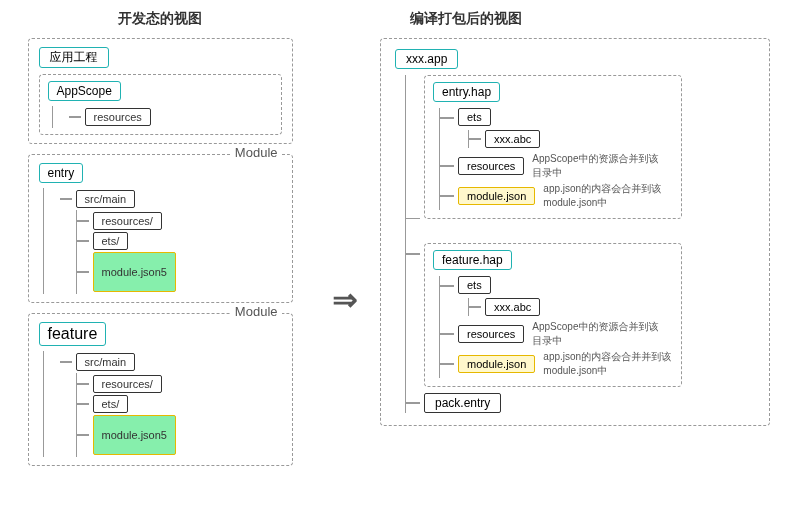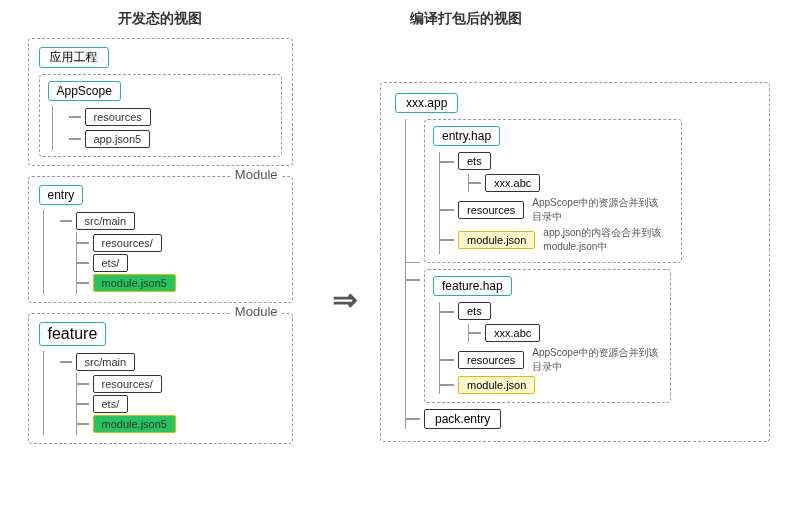--- a/index.html
+++ b/index.html
@@ -23,21 +23,20 @@
       flex-shrink: 0;
       display: flex;
       flex-direction: column;
       align-items: center;
     }
     .right-panel {
       flex: 1;
       display: flex;
       flex-direction: column;
       align-items: flex-start;
-      gap: 44px;
     }
     .section-title {
       font-size: 14px;
       font-weight: bold;
       color: #333;
       margin-bottom: 10px;
       text-align: center;
     }
     .right-title {
       margin-left: 30px;
@@ -64,24 +63,24 @@
       border: 1.5px solid #333;
       border-radius: 2px;
       padding: 2px 8px;
       font-size: 11px;
       color: #333;
       background: #fff;
     }
     .box-item-yellow {
       border: 1.5px solid #e6b800;
       border-radius: 2px;
-      padding: 2px 8px;
+      padding: 13px 8px;
       font-size: 11px;
       color: #333;
-      background: #22c55e;
+      background: #86efac;
       text-align: right;
     }
     
     .arrow-container {
       display: flex;
       align-items: center;
       justify-content: center;
       width: 50px;
       padding-top: 80px;
       flex-shrink: 0;
@@ -103,24 +102,20 @@
     <div class="section-title">开发态的视图</div>
 
     <div style="border:1.5px dashed #999; border-radius:4px; padding:8px 10px; width:265px; margin-bottom:10px;">
       <div style="border:1.5px solid #20b2b2; border-radius:3px; display:inline-block; padding:1px 10px; font-size:12px; margin-bottom:6px;">应用工程</div>
       <div style="border:1.5px dashed #999; border-radius:4px; padding:6px 8px; background:#fff;">
         <div style="border:1.5px solid #20b2b2; border-radius:3px; display:inline-block; padding:2px 8px; font-size:12px; margin-bottom:5px;">AppScope</div>
         <div class="tree-branch" style="margin-left:4px;">
           <div class="tree-item">
             <div class="tree-connector"></div>
             <div class="box-item">resources</div>
-          </div>
-          <div class="tree-item">
-            <div class="tree-connector"></div>
-            <div class="box-item">app.json5</div>
           </div>
         </div>
       </div>
     </div>
 
     <div style="border:1.5px dashed #999; border-radius:4px; padding:8px 10px; width:265px; margin-bottom:10px; position:relative;">
       <div style="position:absolute; top:-10px; right:10px; background:#fff; padding:0 4px; font-size:13px; color:#555;">Module</div>
       <div style="border:1.5px solid #20b2b2; border-radius:3px; display:inline-block; padding:2px 8px; font-size:12px; margin-bottom:5px;">entry</div>
       <div class="tree-branch" style="margin-left:4px;">
         <div class="tree-item">
@@ -176,21 +171,21 @@
 
   <div class="right-panel">
     <div class="section-title right-title">编译打包后的视图</div>
 
     <div style="border:1.5px dashed #999; border-radius:4px; padding:10px 14px; width:390px;">
       
       <div style="border:1.5px solid #20b2b2; border-radius:3px; display:inline-block; padding:2px 10px; font-size:12px; margin-bottom:6px;">xxx.app</div>
 
       <div style="border-left:1.5px solid #999; margin-left:10px; padding-left:0;">
 
-        <div style="display:flex; align-items:flex-end; margin-bottom:6px;">
+        <div style="display:flex; align-items:flex-end; margin-bottom:24px;">
           <div style="width:14px; height:1.5px; background:#999; margin-right:4px; margin-top:10px; flex-shrink:0;"></div>
           <div style="border:1.5px dashed #999; border-radius:4px; padding:6px 8px; flex-shrink:0;">
             <div style="border:1.5px solid #20b2b2; border-radius:3px; display:inline-block; padding:2px 8px; font-size:12px; margin-bottom:4px;">entry.hap</div>
             <div style="border-left:1.5px solid #999; margin-left:6px; padding-left:0;">
 
               <div style="display:flex; align-items:flex-start; margin:2px 0;">
                 <div style="width:14px; height:1.5px; background:#999; margin-right:4px; margin-top:9px; flex-shrink:0;"></div>
                 <div>
                   <div style="border:1.5px solid #333; border-radius:2px; padding:2px 8px; font-size:11px; display:inline-block; margin-bottom:2px;">ets</div>
                   <div style="border-left:1.5px solid #999; margin-left:10px;">
@@ -238,20 +233,21 @@
 
               <div style="display:flex; align-items:center; margin:2px 0;">
                 <div style="width:14px; height:1.5px; background:#999; margin-right:4px; flex-shrink:0;"></div>
                 <div style="border:1.5px solid #333; border-radius:2px; padding:2px 8px; font-size:11px;">resources</div>
                 <div class="annotation">AppScope中的资源合并到该目录中</div>
               </div>
 
               <div style="display:flex; align-items:center; margin:2px 0;">
                 <div style="width:14px; height:1.5px; background:#999; margin-right:4px; flex-shrink:0;"></div>
                 <div style="border:1.5px solid #e6b800; border-radius:2px; padding:2px 8px; font-size:11px; background:#fff8cc;">module.json</div>
+                <div class="annotation">app.json的内容会合并并到该module.json中</div>
               </div>
             </div>
           </div>
         </div>
 
         <div style="display:flex; align-items:center; margin:2px 0;">
           <div style="width:14px; height:1.5px; background:#999; margin-right:4px; flex-shrink:0;"></div>
           <div style="border:1.5px solid #333; border-radius:2px; padding:2px 10px; font-size:12px;">pack.entry</div>
         </div>
       </div>

